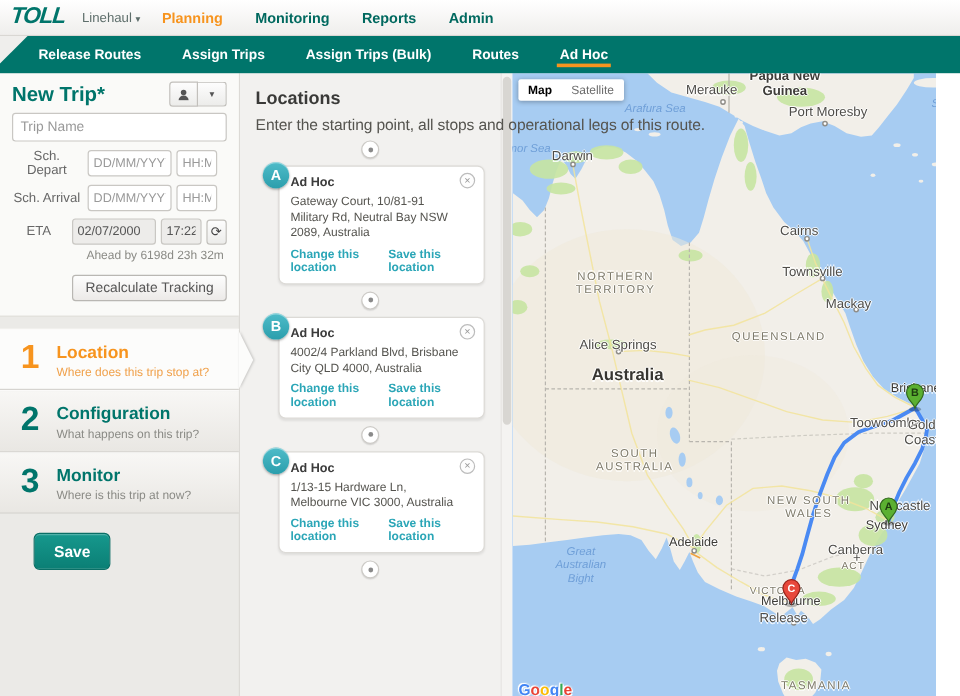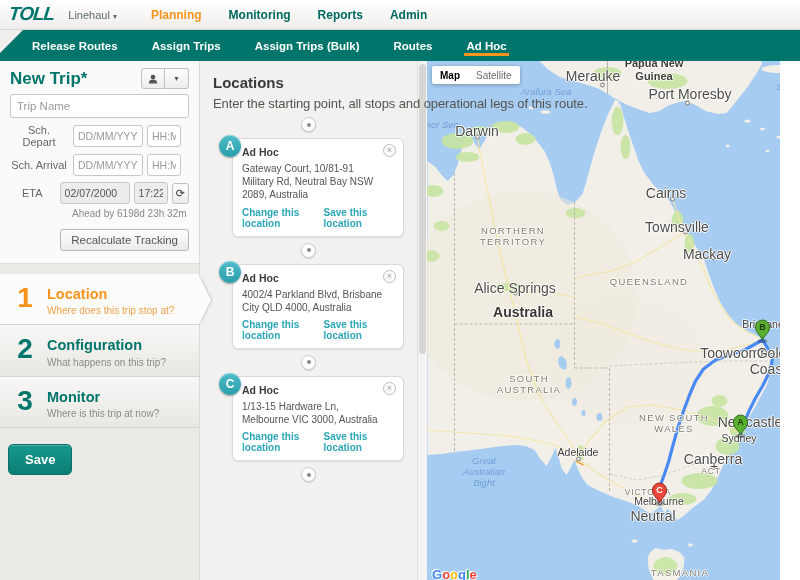--- a/index.html
+++ b/index.html
@@ -6,21 +6,21 @@
   html,body { width:800px; height:580px; overflow:hidden; background:#fff;
               font-family:"Liberation Sans", sans-serif; }
 
   
   .topbar { height:30px; background:linear-gradient(#ffffff,#efeeec);
             border-bottom:1px solid #d9d7d3; display:flex; align-items:center; position:relative; z-index:10;}
   .logo { font-style:italic; font-weight:800; font-size:19px; letter-spacing:-1px;
           color:#00756b; margin:0 0 2px 9px; transform:skewX(-6deg); }
   .context { font-size:11px; color:#5e6e6b; margin-left:14px; cursor:pointer; }
   .context .caret { font-family:"DejaVu Sans", sans-serif; font-size:8px; color:#5e6e6b; }
-  .topnav { display:flex; margin-left:34px; gap:27px; }
+  .topnav { display:flex; margin-left:18px; gap:27px; }
   .topnav .item { font-size:12px; font-weight:bold; color:#00695f; cursor:pointer; }
   .topnav .item.active { color:#f7941e; }
 
   
   .subnav { height:31px; background:#00756b; display:flex; align-items:center; position:relative; z-index:9; }
   .subnav .notch { position:absolute; left:0; top:0; width:0; height:0;
                    border-top:23px solid #efeeec; border-right:23px solid transparent; }
   .subnav .item { font-size:11.5px; font-weight:bold; color:#ffffff; margin-left:30px;
                   padding:5px 2px 4px; cursor:pointer; position:relative; }
   .subnav .item:first-child { margin-left:20px; }
@@ -71,21 +71,21 @@
   .step .sub { font-size:10px; margin-top:2px; }
   .step.teal .num, .step.teal .title { color:#00756b; }
   .step.teal .sub { color:#8b8b86; }
   .step.active { background:#fcfcfb; }
   .step.active .num, .step.active .title { color:#f7941e; }
   .step.active .sub { color:#f0a14b; }
   .step.active::after { content:""; position:absolute; right:-12px; top:50%; margin-top:-24px;
                         border-top:24px solid transparent; border-bottom:24px solid transparent;
                         border-left:12px solid #fcfcfb; z-index:6;
                         filter:drop-shadow(1px 0 1px rgba(0,0,0,.18)); }
-  .btn-save { margin:16px 0 0 8px; align-self:flex-start; padding:7px 16px; font-size:13px; font-weight:bold;
+  .btn-save { margin:16px 0 0 28px; align-self:flex-start; padding:7px 16px; font-size:13px; font-weight:bold;
               color:#fff; background:linear-gradient(#16988d,#0b7f75); border:1px solid #0a6f66;
               border-radius:5px; box-shadow:inset 0 1px 0 rgba(255,255,255,.25); cursor:pointer; }
 
   
   .middle { width:217px; background:#f2f1ef; padding:11px 13px 0; position:relative; z-index:1; }
   .loc-title { font-size:15px; font-weight:bold; color:#3a3a38; margin:2px 0 5px; }
   .loc-sub { font-size:13px; letter-spacing:-0.1px; color:#55544f; white-space:nowrap; }
   .connector { width:15px; height:15px; border-radius:50%; background:#fff; border:1px solid #cccac6;
                margin:6px auto; position:relative; box-shadow:0 1px 1px rgba(0,0,0,.12); cursor:pointer; }
   .connector::after { content:""; position:absolute; left:50%; top:50%; width:4px; height:4px;
@@ -111,21 +111,21 @@
                  background:#d8d6d2; border-radius:4px; }
 
   
   .map { width:353px; position:relative; overflow:hidden; background:#a7ccf2; }
   .map svg.base { position:absolute; left:0; top:0; }
   .labels-layer { position:absolute; inset:0; pointer-events:none; }
   .m-label { position:absolute; transform:translate(-50%,-50%); white-space:pre-line; text-align:center;
              line-height:1.15;
              text-shadow:1px 0 0 rgba(255,255,255,.85), -1px 0 0 rgba(255,255,255,.85),
                          0 1px 0 rgba(255,255,255,.85), 0 -1px 0 rgba(255,255,255,.85); }
-  .m-city { font-size:14px; color:#4e4c48;text-align:right; }
+  .m-city { font-size:11px; color:#4e4c48; }
   .m-city-md { font-size:10.5px; color:#3c3a36; }
   .m-area { font-size:9.5px; letter-spacing:1.3px; color:#7e7a6a; }
   .m-area-sm { font-size:8.5px; letter-spacing:0.8px; color:#807c6c; }
   .m-country { font-size:11px; font-weight:bold; color:#3e3c38; }
   .m-country-big { font-size:14px; font-weight:bold; color:#383632; }
   .m-water { font-style:italic; font-size:9.5px; color:#6f9fd8; text-shadow:none; }
   .overlay { position:absolute; inset:0; pointer-events:none; }
 
   .map-ctl { position:absolute; left:5px; top:5px; display:flex; background:#fff; border-radius:2px;
              box-shadow:0 1px 4px rgba(0,0,0,.3); font-size:10px; height:18px; align-items:center; z-index:4; }
@@ -409,21 +409,21 @@
         <div class="m-label m-city" style="left: 323px; top: 361px;">Newcastle</div>
         <div class="m-label m-city-md" style="left: 312px; top: 377px;">Sydney</div>
         <div class="m-label m-city-md" style="left: 336px; top: 263px;">Brisbane</div>
         <div class="m-label m-city" style="left: 311px; top: 292px;">Toowoomba</div>
         <div class="m-label m-city" style="left: 341px; top: 300px;">Gold Coast</div>
         <div class="m-label m-city" style="left: 286px; top: 398px;">Canberra</div>
         <div class="m-label m-city" style="left: 287px; top: 405px;">+</div>
         <div class="m-label m-area-sm" style="left: 284px; top: 411px;">ACT</div>
         <div class="m-label m-area-sm" style="left: 221px; top: 432px;">VICTORIA</div>
         <div class="m-label m-city-md" style="left: 232px; top: 440px;">Melbourne</div>
-        <div class="m-label m-city" style="left: 226px; top: 455px;">Neutral</div>
+        <div class="m-label m-city" style="left: 226px; top: 455px;">Release</div>
         <div class="m-label m-area" style="left: 253px; top: 512px;">TASMANIA</div>
       </div>
 
     <svg class="overlay" width="373" height="525" viewBox="0 0 372 525">
       <g transform="translate(335,279)">
         <ellipse cx="0" cy="1" rx="5" ry="2" fill="rgba(0,0,0,0.25)"></ellipse>
         <path d="M0,0 C-1.5,-4.5 -7,-7 -7,-13 A7,7 0 1 1 7,-13 C7,-7 1.5,-4.5 0,0 Z" fill="#5bb031" stroke="#33691e" stroke-width="1"></path>
         <text x="0" y="-9.7" text-anchor="middle" font-size="9" font-weight="bold" fill="#1e3b10" font-family="Liberation Sans, sans-serif">B</text>
       </g>
       <g transform="translate(313,374)">

